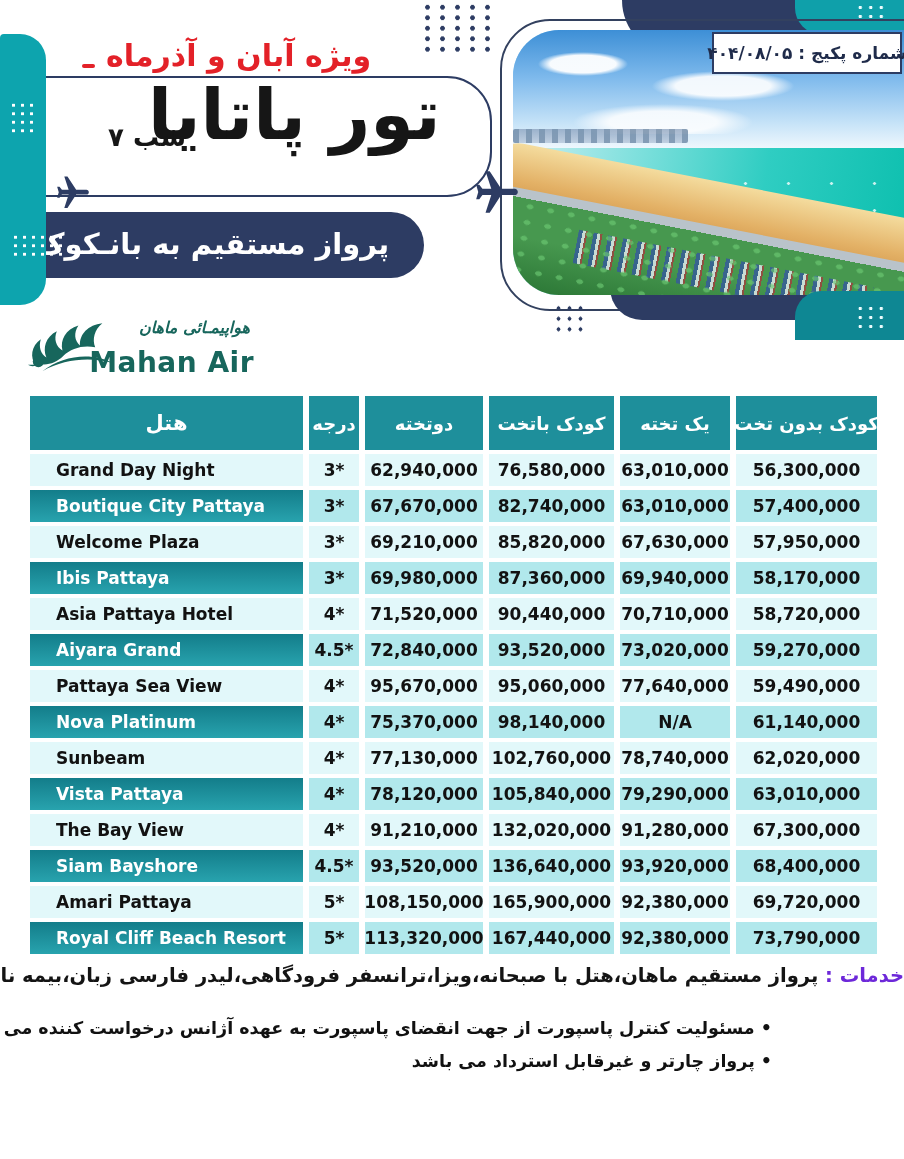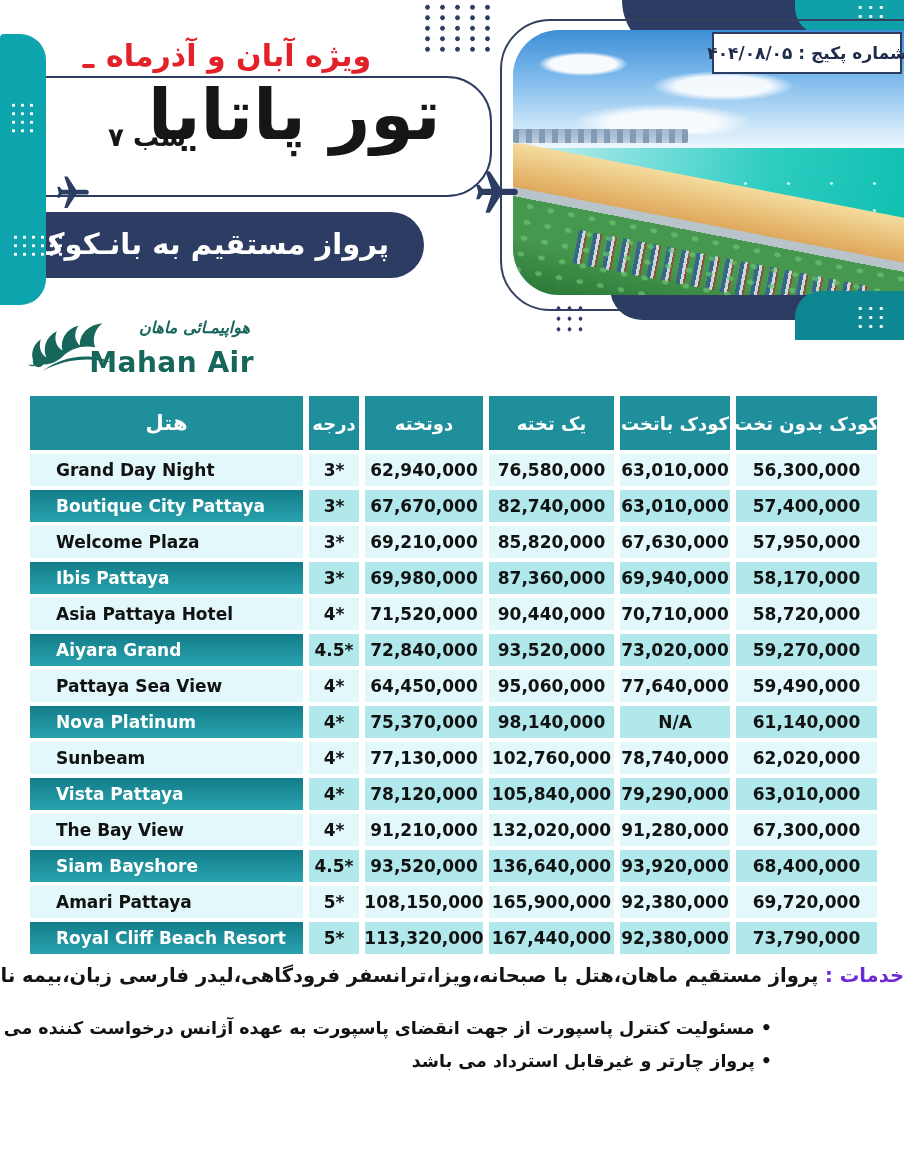--- a/index.html
+++ b/index.html
@@ -168,22 +168,22 @@
       <circle fill="#17665c" cx="13" cy="52" r="7"></circle>
     </svg>
     <div class="logo-fa">هواپیمـائی ماهان</div>
     <div class="logo-en">Mahan Air</div>
   </div>
 
   <div class="abs price-table">
       <div class="th th-hotel">هتل</div>
       <div class="th">درجه</div>
       <div class="th">دوتخته</div>
+      <div class="th">کودک باتخت</div>
       <div class="th">یک تخته</div>
-      <div class="th">کودک باتخت</div>
       <div class="th">کودک بدون تخت</div>
       <div class="td td-hotel lite">Grand Day Night</div>
       <div class="td td-num lite">3*</div>
       <div class="td td-num lite">62,940,000</div>
       <div class="td td-num lite">76,580,000</div>
       <div class="td td-num lite">63,010,000</div>
       <div class="td td-num lite">56,300,000</div>
       <div class="td td-hotel alt">Boutique City Pattaya</div>
       <div class="td td-num alt">3*</div>
       <div class="td td-num alt">67,670,000</div>
@@ -209,21 +209,21 @@
       <div class="td td-num lite">70,710,000</div>
       <div class="td td-num lite">58,720,000</div>
       <div class="td td-hotel alt">Aiyara Grand</div>
       <div class="td td-num alt">4.5*</div>
       <div class="td td-num alt">72,840,000</div>
       <div class="td td-num alt">93,520,000</div>
       <div class="td td-num alt">73,020,000</div>
       <div class="td td-num alt">59,270,000</div>
       <div class="td td-hotel lite">Pattaya Sea View</div>
       <div class="td td-num lite">4*</div>
-      <div class="td td-num lite">64,450,000</div>
+      <div class="td td-num lite">95,670,000</div>
       <div class="td td-num lite">95,060,000</div>
       <div class="td td-num lite">77,640,000</div>
       <div class="td td-num lite">59,490,000</div>
       <div class="td td-hotel alt">Nova Platinum</div>
       <div class="td td-num alt">4*</div>
       <div class="td td-num alt">75,370,000</div>
       <div class="td td-num alt">98,140,000</div>
       <div class="td td-num alt">N/A</div>
       <div class="td td-num alt">61,140,000</div>
       <div class="td td-hotel lite">Sunbeam</div>

